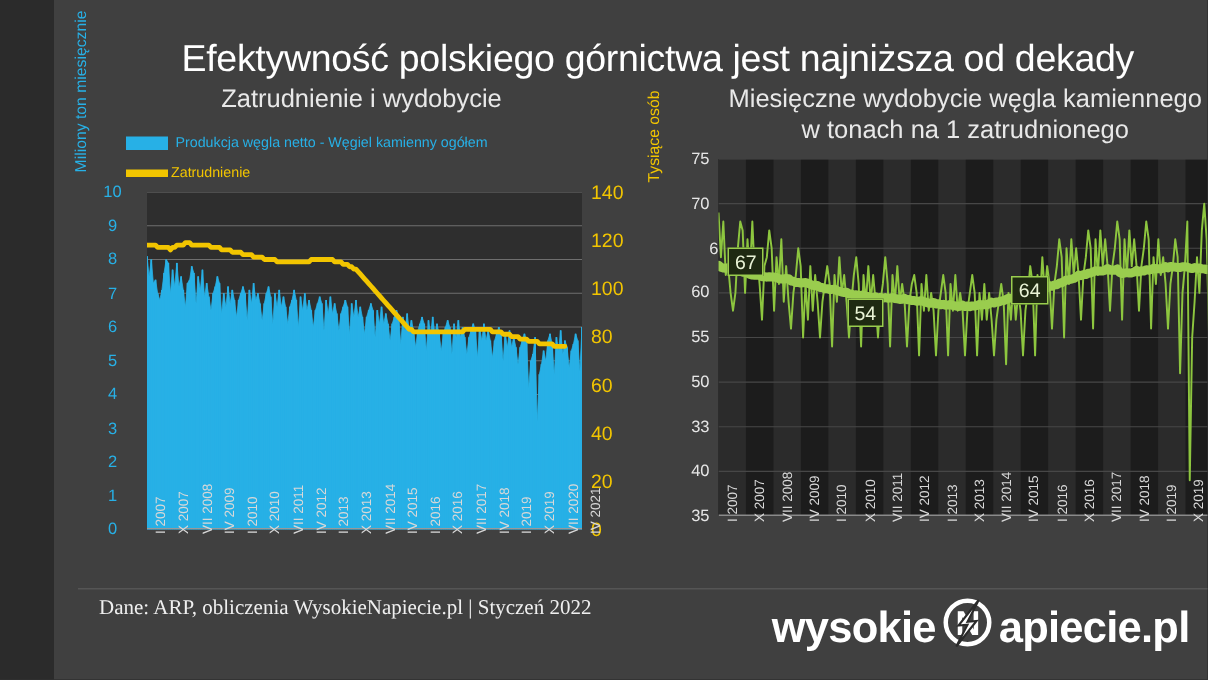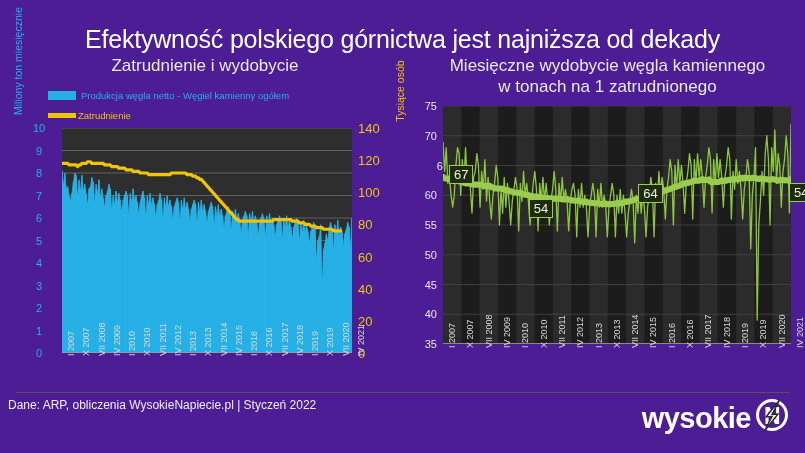--- a/index.html
+++ b/index.html
@@ -11,21 +11,22 @@
     width: 805px;
     height: 453px;
     overflow: hidden;
     font-family: "Liberation Sans", sans-serif;
     color: #ffffff;
     position: relative;
   }
   #root {
     position: absolute;
     inset: 0;
-    background: #4c1d95;
+    background: #404040;
+    margin-left: 36px;
   }
   .main-title {
     position: absolute;
     top: 8px;
     left: 0;
     width: 805px;
     text-align: center;
     font-size: 25px;
     font-weight: normal;
     color: #ffffff;
@@ -166,25 +167,26 @@
   .divider {
     position: absolute;
     left: 16px;
     top: 392px;
     width: 773px;
     height: 1px;
     background: #555;
   }
   #footer-note {
     position: absolute;
-    left: 8px;
+    left: 30px;
     top: 398px;
-    font-size: 12px;
+    font-size: 14px;
     color: #efefef;
     white-space: nowrap;
+    font-family: Liberation Serif, serif;
   }
   #logo {
     position: absolute;
     right: 12px;
     top: 395px;
     display: flex;
     align-items: center;
     font-size: 29px;
     font-weight: bold;
     color: #ffffff;
@@ -486,21 +488,21 @@
         <div class="xtick" style="left: 305.474px; top: 238px;">X 2019</div>
         <div class="xtick" style="left: 320.737px; top: 238px;">VII 2020</div>
         <div class="xtick" style="left: 336px; top: 238px;">IV 2021</div>
       </div>
   </div>
 
   <div id="right-chart">
     <div id="right-yticks">
         <div class="ytick-r" style="top: 246px; left: 0px; width: 32px; text-align: right;">35</div>
         <div class="ytick-r" style="top: 216.25px; left: 0px; width: 32px;">40</div>
-        <div class="ytick-r" style="top: 186.5px; left: 0px; width: 32px;">45</div>
+        <div class="ytick-r" style="top: 186.5px; left: 0px; width: 32px;">33</div>
         <div class="ytick-r" style="top: 156.75px; left: 0px; width: 32px;">50</div>
         <div class="ytick-r" style="top: 127px; left: 0px; width: 32px;">55</div>
         <div class="ytick-r" style="top: 97.25px; left: 0px; width: 32px;">60</div>
         <div class="ytick-r" style="top: 67.5px; left: 12px; width: 32px;">65</div>
         <div class="ytick-r" style="top: 37.75px; left: 0px; width: 32px;">70</div>
         <div class="ytick-r" style="top: 8px; left: 0px; width: 32px;">75</div>
       </div>
     <div id="right-plot">
       <svg id="right-svg" width="348" height="238" viewBox="0 0 348 238" preserveAspectRatio="none">
           <rect x="0" y="0" width="18.31578947368421" height="238" fill="#2b2b2b"></rect>
@@ -562,15 +564,16 @@
 
   <div id="logo">
     <span>wysokie</span>
     <span class="logo-mark">
       <svg width="40" height="40" viewBox="0 0 40 40">
         <circle cx="20" cy="20" r="14.5" fill="none" stroke="#ffffff" stroke-width="3"></circle>
         <text x="20" y="28.5" text-anchor="middle" font-family="Liberation Sans, sans-serif" font-size="23" font-weight="bold" fill="#ffffff">N</text>
         <path d="M27.5 5 L14 22 L20 21.5 L12.5 36 L26 19 L20 19.5 Z" fill="#ffffff" stroke="#2b2b2b" stroke-width="1.4"></path>
       </svg>
     </span>
+    <span>apiecie.pl</span>
   </div>
 
 </div>
 
 </body></html>

